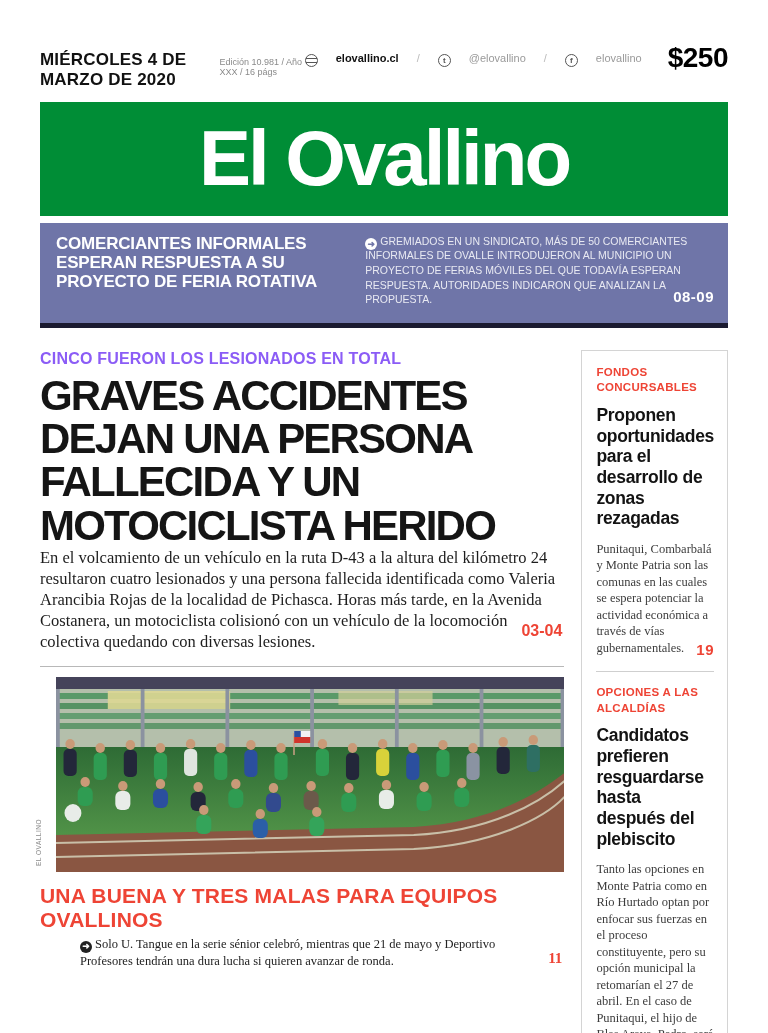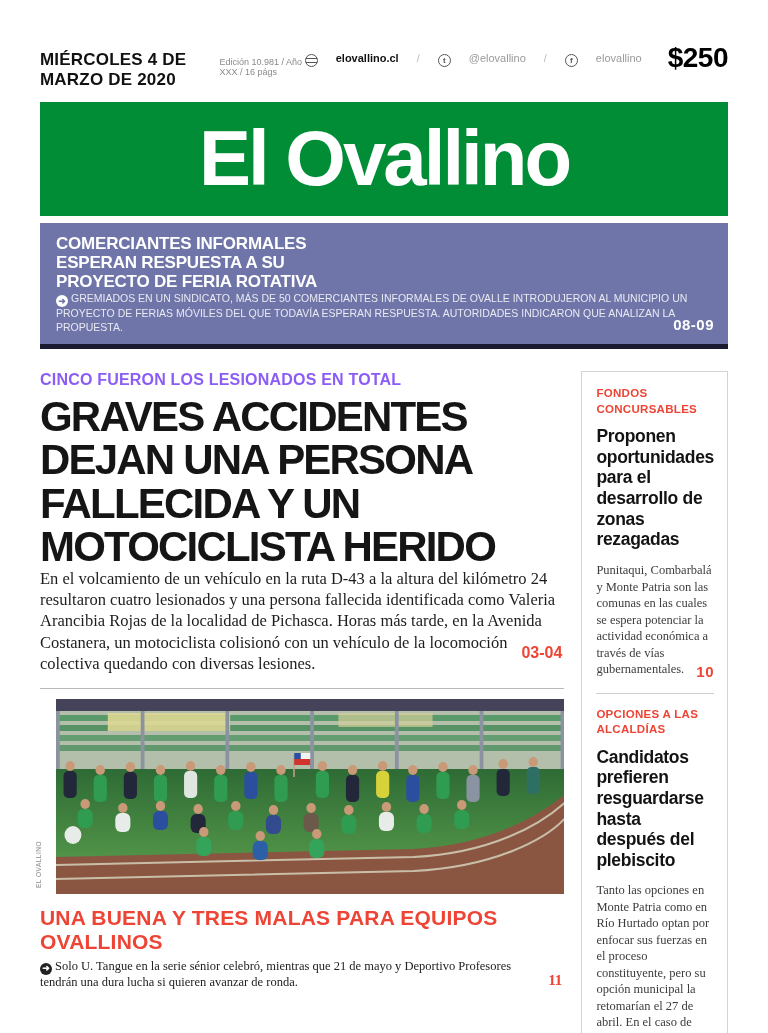--- a/index.html
+++ b/index.html
@@ -21,21 +21,21 @@
   .icn.globe::after  { content:""; position:absolute; left:0; right:0; bottom:3px; border-top:1px solid #555;}
   .sep { color:#bbb; font-size:11px; }
   .price { font-size:28px; font-weight:800; color:#000; margin-left:8px; letter-spacing:-.5px;}
 
   
   .masthead { background:#008d36; height:114px; display:flex; align-items:center; justify-content:center; }
   .masthead h1 { color:#fff; font-size:78px; font-weight:800; letter-spacing:-3px; }
 
   
   .banner { background:#6f75a8; border-bottom:5px solid #1a1a30; margin-top:7px;
-    display:flex; padding:11px 14px 9px 16px; min-height:77px;flex-direction:column; }
+    display:flex; padding:11px 14px 16px 16px; min-height:77px; }
   .banner-headline { width:47%; color:#fff; font-weight:800; font-size:17px; line-height:1.13;
     text-transform:uppercase; letter-spacing:-.2px; padding-right:14px; }
   .banner-right { flex:1; position:relative; color:#e8e9f2; font-size:10.5px; line-height:1.4;
     text-transform:uppercase; padding-right:4px; }
   .banner-pages { position:absolute; right:0; bottom:0; color:#fff; font-weight:800; font-size:15px; letter-spacing:.5px;}
   .arr { display:inline-flex; width:12px; height:12px; border-radius:50%; background:#fff; color:#6f75a8;
     align-items:center; justify-content:center; font-size:9px; font-weight:700; margin-right:3px; position:relative; top:2px;}
   .arr.dark { background:#222; color:#fff; top:1px;}
 
   
@@ -53,21 +53,21 @@
   
   .photo-wrap { position:relative; padding-left:16px; }
   .photo-credit { position:absolute; left:2px; bottom:6px; transform:rotate(-90deg); transform-origin:left bottom;
     font-size:6.5px; color:#8a8a8a; letter-spacing:.5px; white-space:nowrap;}
   .photo { height:195px; overflow:hidden; background:#3a5a38; }
   .photo svg { display:block; width:100%; height:100%; }
 
   
   .photo-story { margin-top:12px; position:relative; }
   .ps-head { color:#ee4435; font-weight:800; font-size:21px; letter-spacing:.2px; margin-bottom:4px;}
-  .ps-sum { font-family:"Liberation Serif", serif; font-size:12.5px; line-height:1.3; color:#222; padding-right:30px;}
+  .ps-sum { font-family:"Liberation Serif", serif; font-size:12.5px; line-height:1.3; color:#222; padding-right:30px;margin-left:40px;}
   .ps-page { position:absolute; right:2px; bottom:0; color:#ee4435; font-weight:800; font-size:15px;}
 
   
   .sb-kicker { color:#ee4435; font-weight:800; font-size:11.5px; line-height:1.35; letter-spacing:.3px; margin-bottom:9px;}
   .sb-head { color:#131313; font-weight:800; font-size:17.5px; line-height:1.18; letter-spacing:-.3px; margin-bottom:12px;}
   .sb-body-wrap{ position:relative; }
   .sb-body { font-family:"Liberation Serif", serif; font-size:12.5px; line-height:1.32; color:#3c3c3c; }
   .sb-page { position:absolute; right:0; bottom:-2px; color:#ee4435; font-weight:800; font-size:15px; letter-spacing:.5px;}
   .sb-divider { border:none; border-top:1px solid #cfcfcf; margin:15px 0 13px 0; }
 </style>
@@ -207,21 +207,21 @@
         </div>
       </div>
     </div>
 
     <div class="sidebar">
       <div>
         <div class="sb-kicker">FONDOS CONCURSABLES</div>
         <div class="sb-head">Proponen oportunidades para el desarrollo de zonas rezagadas</div>
         <div class="sb-body-wrap">
           <p class="sb-body">Punitaqui, Combarbalá y Monte Patria son las comunas en las cuales se espera potenciar la actividad económica a través de vías gubernamentales.</p>
-          <span class="sb-page">10</span>
+          <span class="sb-page">19</span>
         </div>
       </div>
       <hr class="sb-divider">
       <div>
         <div class="sb-kicker">OPCIONES A LAS ALCALDÍAS</div>
         <div class="sb-head">Candidatos prefieren resguardarse hasta después del plebiscito</div>
         <div class="sb-body-wrap">
           <p class="sb-body">Tanto las opciones en Monte Patria como en Río Hurtado optan por enfocar sus fuerzas en el proceso constituyente, pero su opción municipal la retomarían el 27 de abril. En el caso de Punitaqui, el hijo de Blas Araya, Pedro, será candidato.</p>
           <span class="sb-page">04-05</span>
         </div>

